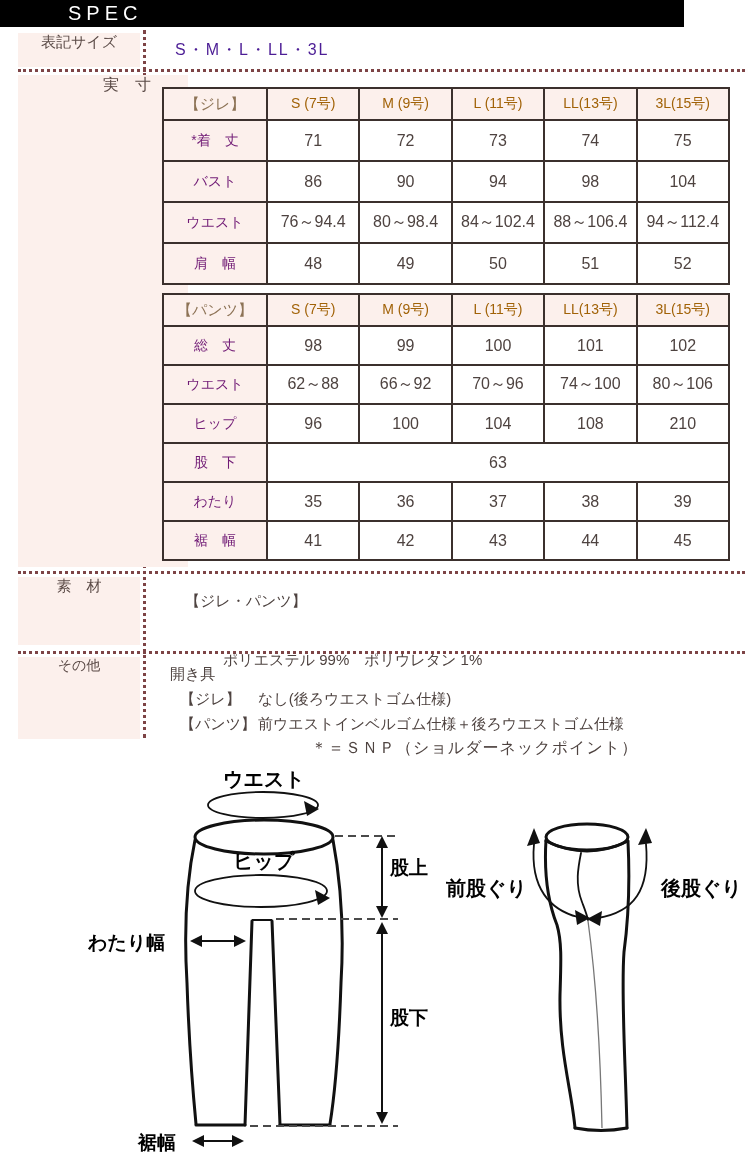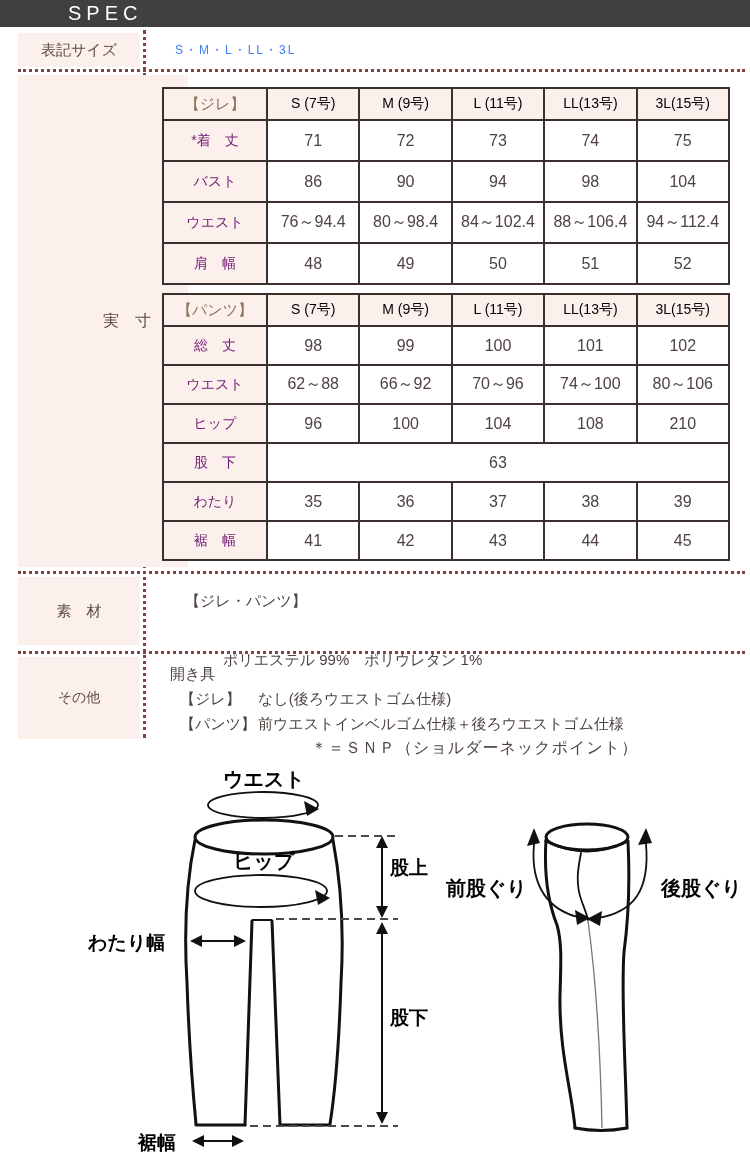--- a/index.html
+++ b/index.html
@@ -2,52 +2,52 @@
 <html><head>
 <meta charset="utf-8">
 <style>
   html,body{margin:0;padding:0;background:#ffffff;}
   #canvas{
     position:relative;width:750px;height:1170px;background:#ffffff;overflow:hidden;
     font-family:"Liberation Sans","DejaVu Sans",sans-serif;color:#4e4340;
   }
   
   .header-band{
-    position:absolute;left:0;top:0;width:750px;height:27px;background:#404040;
+    position:absolute;left:0;top:0;width:684px;height:27px;background:#000000;
     color:#ffffff;font-size:20px;letter-spacing:5px;line-height:27px;
     padding-left:68px;box-sizing:border-box;font-weight:400;
   }
   
   .label-cell{
     position:absolute;left:18px;width:122px;background:#fcf0ec;color:#5a4a46;
-    display:flex;align-items:center;justify-content:center;font-size:15px;
+    display:flex;align-items:flex-start;justify-content:center;font-size:15px;
   }
   #cell-size{top:33px;height:34px;}
   #cell-actual{top:75px;height:492px;font-size:16px;padding-left:48px;}
   #cell-material{top:577px;height:68px;}
   #cell-other{top:657px;height:82px;font-size:14px;}
   #size-value{
     position:absolute;left:175px;top:33px;height:34px;line-height:34px;
-    font-size:12px;letter-spacing:2px;color:#3b82f6;
+    font-size:16px;letter-spacing:2px;color:#4c1d95;
   }
   
   .vdots{position:absolute;left:143px;top:30px;height:708px;width:0;border-left:3px dotted #7d4446;}
   .hdots{position:absolute;left:18px;width:727px;height:0;border-top:3px dotted #7d4446;}
   #hd1{top:69px;} #hd2{top:571px;} #hd3{top:651px;}
   
   .spec-table{
     position:absolute;left:162px;border-collapse:collapse;table-layout:fixed;
     width:566px;background:#ffffff;
   }
   #table-gilet{top:87px;} #table-pants{top:293px;}
   .spec-table col.c0{width:104px;} .spec-table col.c{width:92.4px;}
   .spec-table th,.spec-table td{border:2px solid #3b302d;text-align:center;padding:0;}
   .spec-table thead tr{height:32px;}
   #table-gilet tbody tr{height:41px;} #table-pants tbody tr{height:39px;}
-  .spec-table thead th{background:#fcf0ec;font-weight:normal;font-size:14px;color:#000000;}
+  .spec-table thead th{background:#fcf0ec;font-weight:normal;font-size:14px;color:#a16207;}
   .spec-table thead th.title{color:#8d7356;font-size:15px;}
   .spec-table tbody th{background:#fcf0ec;font-weight:normal;font-size:14px;color:#701a75;}
   .spec-table tbody td{font-size:16px;color:#4e4340;background:#ffffff;}
   
   #material-block{position:absolute;left:185px;top:587px;font-size:15px;line-height:28px;}
   #material-composition{padding-left:38px;margin-top:31px;}
   #other-block{position:absolute;left:170px;top:661px;font-size:15px;line-height:25px;}
   .other-line{padding-left:10px;white-space:nowrap;}
   .other-line .lbl{display:inline-block;min-width:78px;}
   #footnote{position:absolute;left:311px;top:738px;font-size:16px;letter-spacing:1px;color:#4e4340;}

